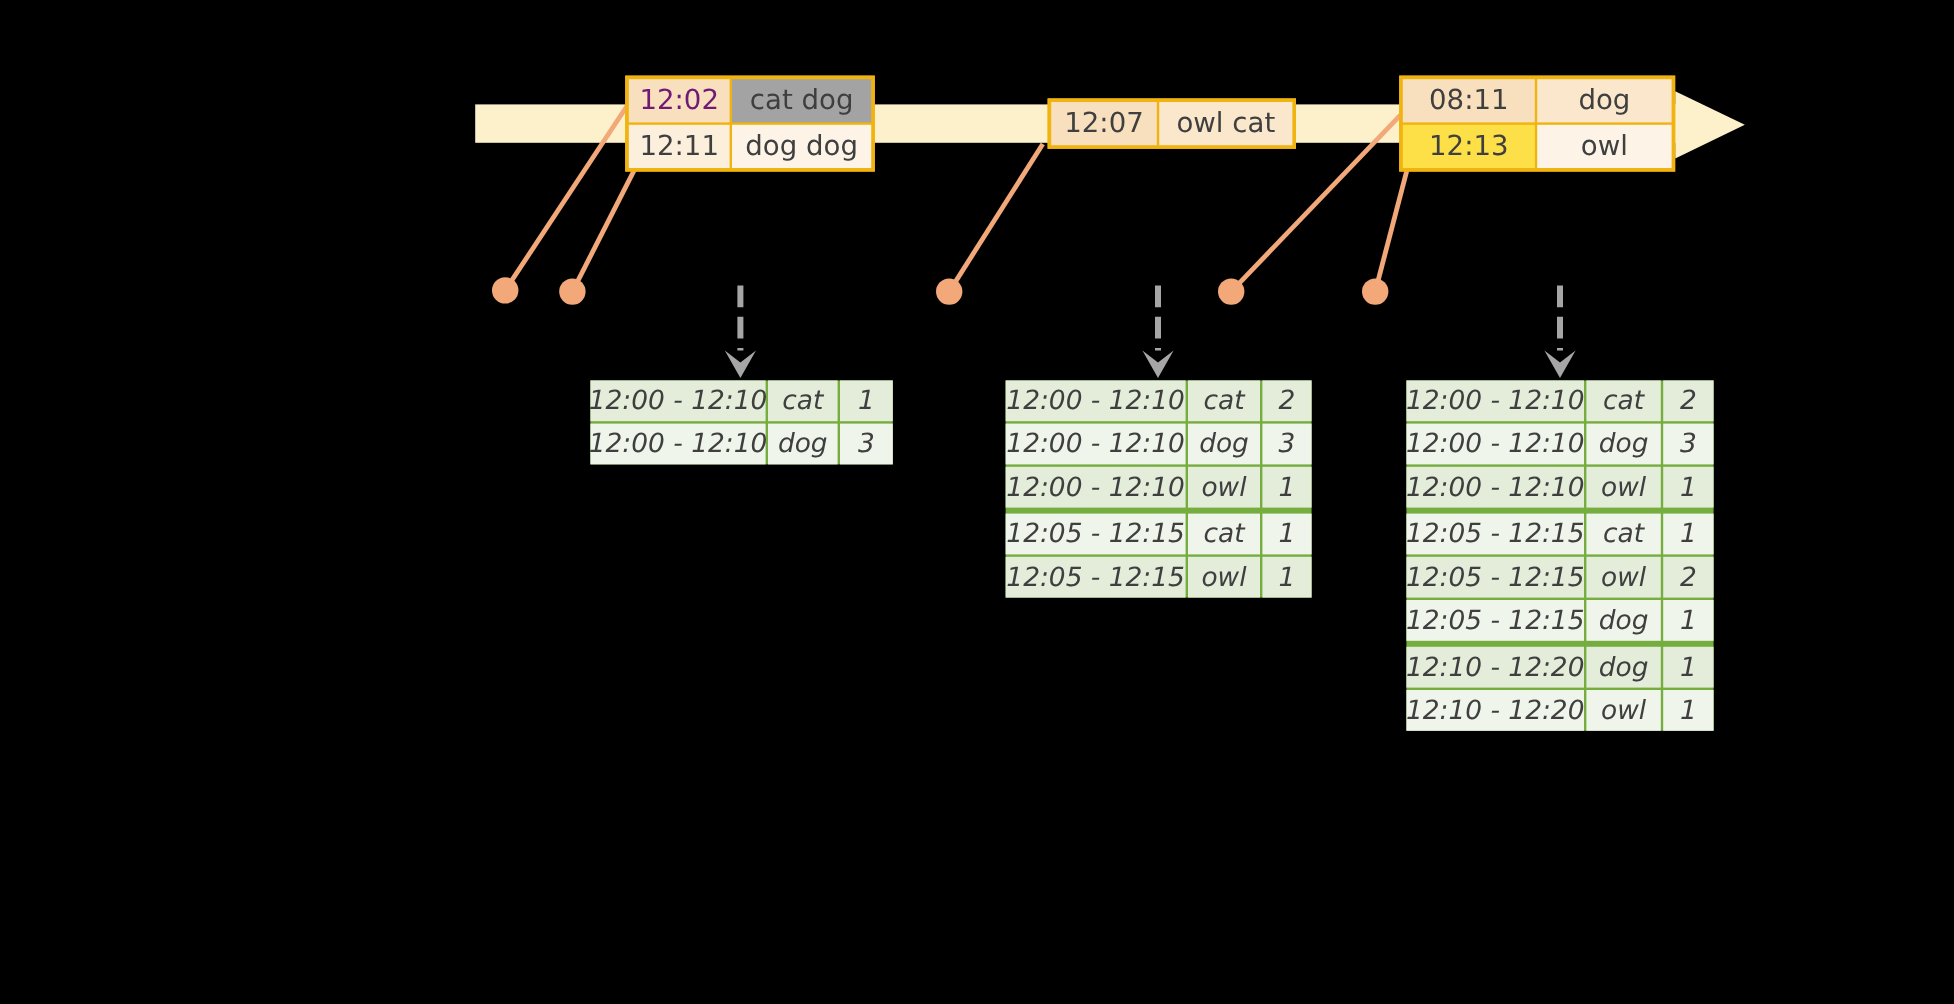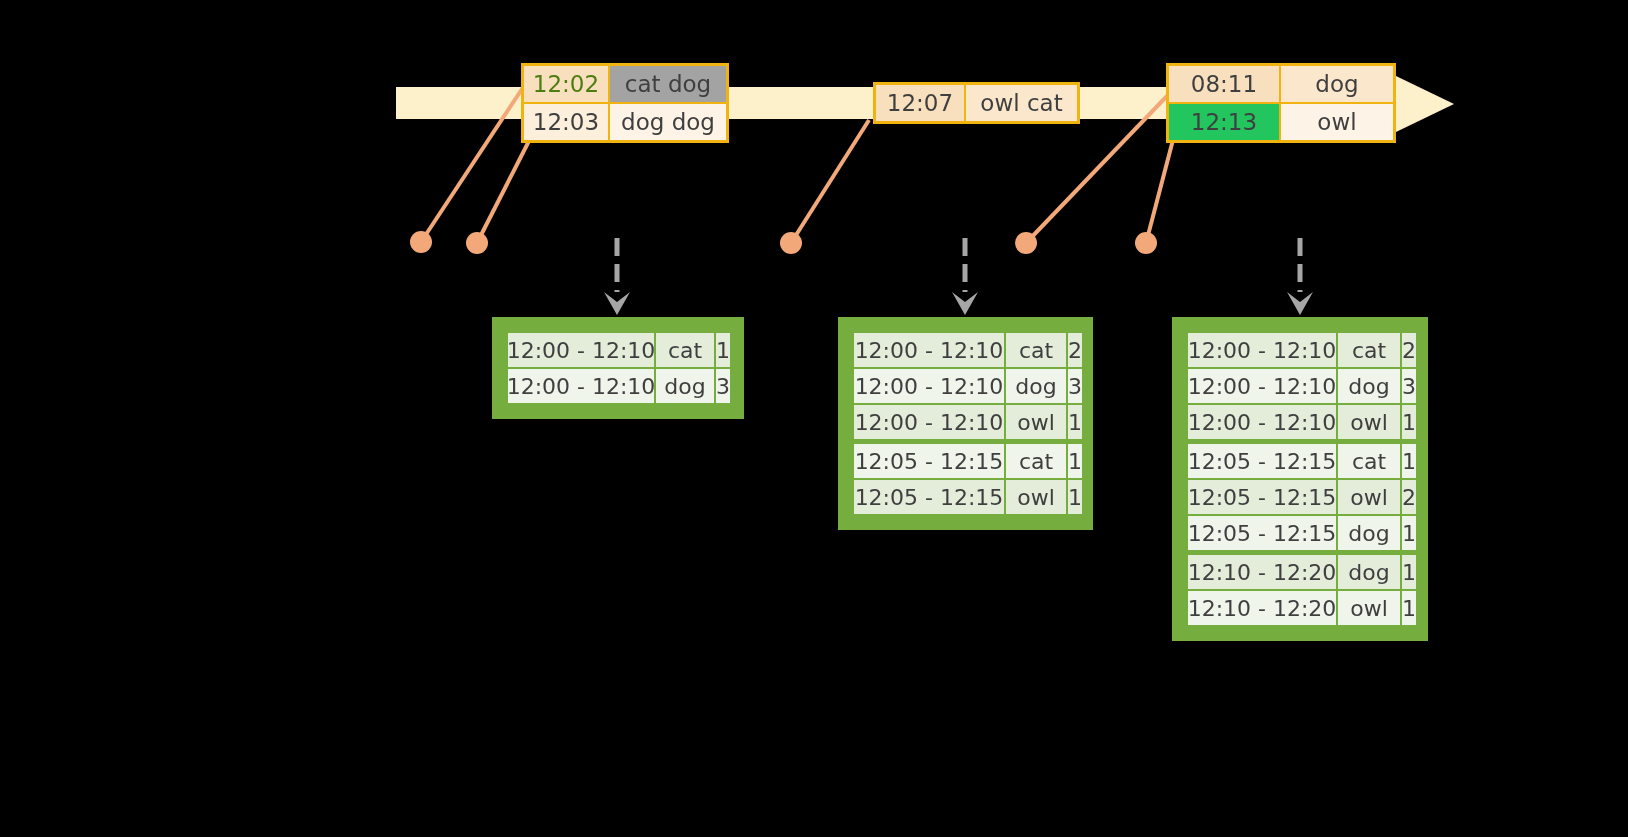--- a/index.html
+++ b/index.html
@@ -10,21 +10,21 @@
   #connector-layer{position:absolute;left:0;top:0;z-index:0;}
   .event-table{
     position:absolute;z-index:2;display:grid;grid-gap:2px;
     border:3px solid transparent; 
   }
   .event-cell{
     display:flex;align-items:center;justify-content:center;
     font-size:23px;height:36px;white-space:nowrap;
   }
   .result-table{
-    position:absolute;z-index:2;padding:16px;box-sizing:border-box;
+    position:absolute;z-index:2;padding:0;box-sizing:border-box;font-style:italic;
   }
   .result-row{display:grid;grid-column-gap:2px;margin-top:2px;}
   .result-row.first{margin-top:0;}
   .result-row.group-break{margin-top:5px;}
   .result-cell{
     display:flex;align-items:center;justify-content:center;
     font-size:22px;height:34px;white-space:nowrap;
   }
 </style>
 </head>
@@ -46,33 +46,33 @@
       <circle cx="1146" cy="243" r="11" fill="#F2A878"></circle>
       <line x1="617" y1="238" x2="617" y2="292" stroke="#A6A6A6" stroke-width="5" stroke-dasharray="18 8"></line>
       <polygon points="604,292 617,302 630,292 617,315" fill="#A6A6A6"></polygon>
       <line x1="965" y1="238" x2="965" y2="292" stroke="#A6A6A6" stroke-width="5" stroke-dasharray="18 8"></line>
       <polygon points="952,292 965,302 978,292 965,315" fill="#A6A6A6"></polygon>
       <line x1="1300" y1="238" x2="1300" y2="292" stroke="#A6A6A6" stroke-width="5" stroke-dasharray="18 8"></line>
       <polygon points="1287,292 1300,302 1313,292 1300,315" fill="#A6A6A6"></polygon>
     </svg>
   <div id="event-tables">
       <div class="event-table" style="left: 521px; top: 63px; width: 202px; grid-template-columns: 84px 1fr; border-color: rgb(240, 179, 16); background: rgb(240, 179, 16);">
-        <div class="event-cell" style="background: rgb(248, 224, 190); color: #4d7c0f; text-align: right;">12:02</div>
+        <div class="event-cell" style="background: rgb(248, 224, 190); color: #701a75; text-align: right;">12:02</div>
         <div class="event-cell" style="background: #a3a3a3; color: rgb(63, 63, 63);">cat dog</div>
-        <div class="event-cell" style="background: rgb(252, 240, 220); color: rgb(63, 63, 63);">12:03</div>
+        <div class="event-cell" style="background: rgb(252, 240, 220); color: rgb(63, 63, 63);">12:11</div>
         <div class="event-cell" style="background: rgb(253, 244, 231); color: rgb(63, 63, 63);">dog dog</div>
       </div>
       <div class="event-table" style="left: 873px; top: 82px; width: 201px; grid-template-columns: 88px 1fr; border-color: rgb(240, 179, 16); background: rgb(240, 179, 16); text-align: right;">
         <div class="event-cell" style="background: rgb(248, 224, 190); color: rgb(63, 63, 63);">12:07</div>
         <div class="event-cell" style="background: rgb(250, 231, 204); color: rgb(63, 63, 63);">owl cat</div>
       </div>
       <div class="event-table" style="left: 1166px; top: 63px; width: 224px; grid-template-columns: 110px 1fr; border-color: rgb(240, 179, 16); background: rgb(240, 179, 16);">
         <div class="event-cell" style="background: rgb(248, 224, 190); color: rgb(63, 63, 63);">08:11</div>
         <div class="event-cell" style="background: rgb(250, 231, 204); color: rgb(63, 63, 63);">dog</div>
-        <div class="event-cell" style="background: #22c55e; color: rgb(63, 63, 63);">12:13</div>
+        <div class="event-cell" style="background: #fde047; color: rgb(63, 63, 63);">12:13</div>
         <div class="event-cell" style="background: rgb(253, 244, 231); color: rgb(63, 63, 63);">owl</div>
       </div>
     </div>
   <div id="result-tables">
       <div class="result-table" style="left: 492px; top: 317px; width: 252px; background: rgb(118, 173, 63);">
         <div class="result-row first" style="grid-template-columns: 146px 58px 1fr;">
           <div class="result-cell" style="background: rgb(227, 237, 218); color: rgb(63, 63, 63);">12:00 - 12:10</div>
           <div class="result-cell" style="background: rgb(227, 237, 218); color: rgb(63, 63, 63);">cat</div>
           <div class="result-cell" style="background: rgb(227, 237, 218); color: rgb(63, 63, 63);">1</div>
         </div>

